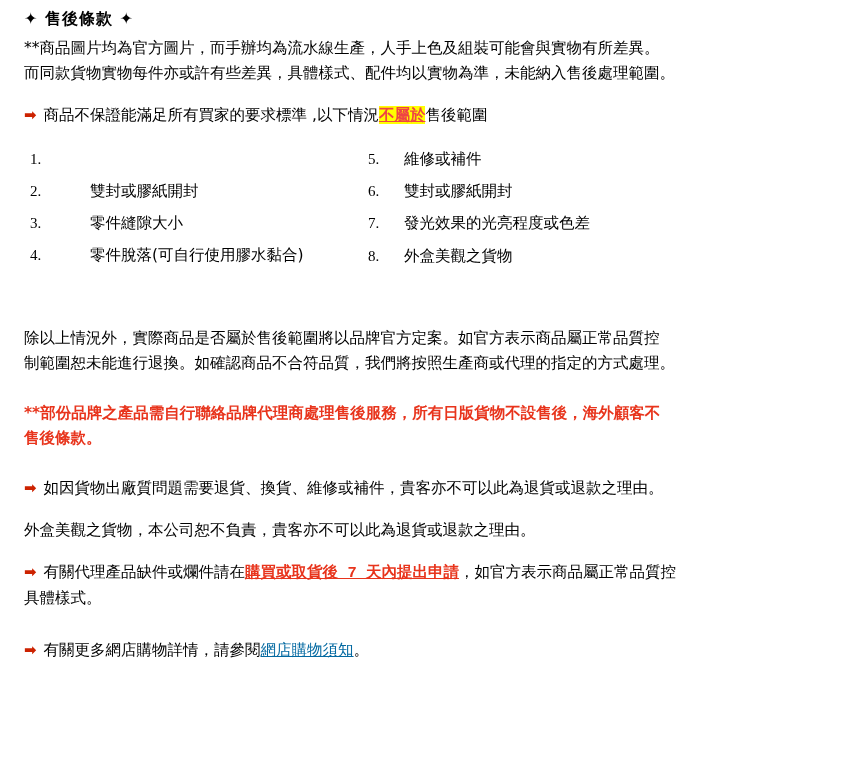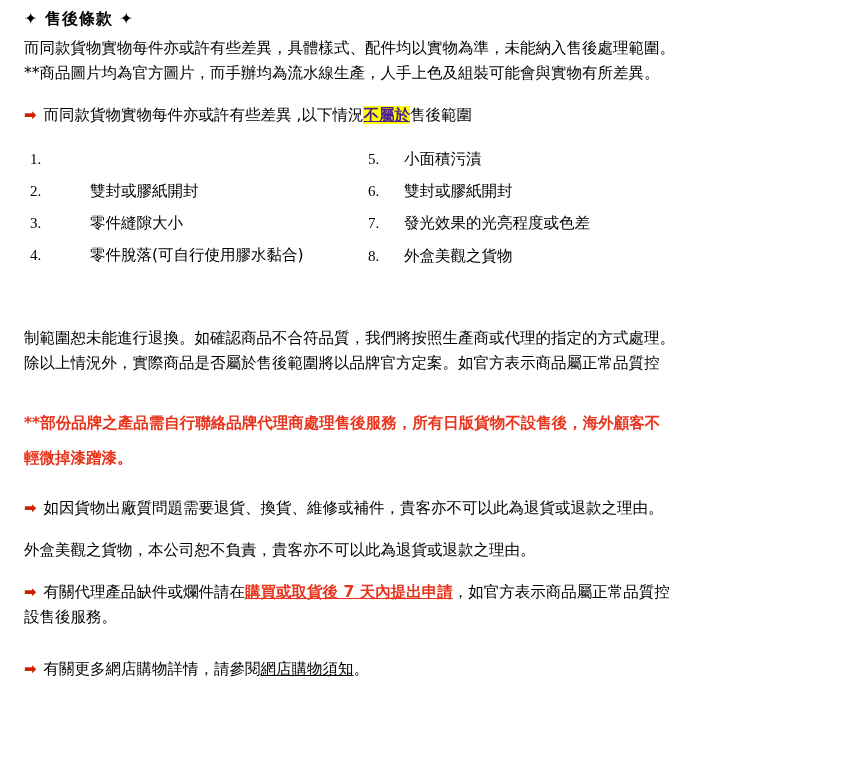--- a/index.html
+++ b/index.html
@@ -39,36 +39,36 @@
     display: block;
   }
   .arrow {
     color: #cc2200;
     font-weight: bold;
     margin-right: 7px;
     font-size: 15px;
   }
   .hl-yellow {
     background: #ffff00;
-    color: #4c1d95;
+    color: #ef4444;
     font-weight: bold;
     text-decoration: underline;
   }
   .red-bold {
     color: #e8341c;
     font-weight: bold;
-    margin-top: 10px;
   }
   .red-underline {
     color: #e8341c;
     font-weight: bold;
     text-decoration: underline;
+    font-family: Liberation Mono, monospace;
   }
   .link {
-    color: #000000;
+    color: #0369a1;
     text-decoration: underline;
   }
   .list-wrap {
     display: flex;
     width: 100%;
     margin-top: 2px;
   }
   .col {
     width: 50%;
     box-sizing: border-box;
@@ -93,27 +93,27 @@
   }
   .li .txt { flex: 1; }
 </style>
 </head>
 <body>
 
 <div class="page">
 
   <div class="title">✦  售後條款  ✦</div>
 
+  <p class="para">**商品圖片均為官方圖片，而手辦均為流水線生產，人手上色及組裝可能會與實物有所差異。</p>
   <p class="para">而同款貨物實物每件亦或許有些差異，具體樣式、配件均以實物為準，未能納入售後處理範圍。</p>
-  <p class="para">**商品圖片均為官方圖片，而手辦均為流水線生產，人手上色及組裝可能會與實物有所差異。</p>
 
   <div class="block-gap-md"></div>
 
   <p class="arrow-line">
-    <span class="arrow">➡</span><span>而同款貨物實物每件亦或許有些差異  ,以下情況</span><span class="hl-yellow">不屬於</span><span>售後範圍</span>
+    <span class="arrow">➡</span><span>商品不保證能滿足所有買家的要求標準  ,以下情況</span><span class="hl-yellow">不屬於</span><span>售後範圍</span>
   </p>
 
   <div class="block-gap-md"></div>
 
   <div class="list-wrap">
     <div class="col left">
       <div class="li">
         <span class="num">1.</span>
       </div>
       <div class="li">
@@ -125,64 +125,64 @@
         <span class="txt">零件縫隙大小</span>
       </div>
       <div class="li">
         <span class="num">4.</span>
         <span class="txt">零件脫落(可自行使用膠水黏合)</span>
       </div>
     </div>
     <div class="col right">
       <div class="li">
         <span class="num">5.</span>
-        <span class="txt">小面積污漬</span>
+        <span class="txt">維修或補件</span>
       </div>
       <div class="li">
         <span class="num">6.</span>
         <span class="txt">雙封或膠紙開封</span>
       </div>
       <div class="li">
         <span class="num">7.</span>
         <span class="txt">發光效果的光亮程度或色差</span>
       </div>
       <div class="li">
         <span class="num">8.</span>
         <span class="txt">外盒美觀之貨物</span>
       </div>
     </div>
   </div>
 
   <div class="block-gap-lg"></div>
   <div class="block-gap-lg"></div>
 
+  <p class="para">除以上情況外，實際商品是否屬於售後範圍將以品牌官方定案。如官方表示商品屬正常品質控</p>
   <p class="para">制範圍恕未能進行退換。如確認商品不合符品質，我們將按照生產商或代理的指定的方式處理。</p>
-  <p class="para">除以上情況外，實際商品是否屬於售後範圍將以品牌官方定案。如官方表示商品屬正常品質控</p>
 
   <div class="block-gap-lg"></div>
 
   <p class="para red-bold">**部份品牌之產品需自行聯絡品牌代理商處理售後服務，所有日版貨物不設售後，海外顧客不</p>
-  <p class="para red-bold">輕微掉漆蹭漆。</p>
+  <p class="para red-bold">售後條款。</p>
 
   <div class="block-gap-lg"></div>
 
   <p class="arrow-line">
     <span class="arrow">➡</span><span>如因貨物出廠質問題需要退貨、換貨、維修或補件，貴客亦不可以此為退貨或退款之理由。</span>
   </p>
 
   <div class="block-gap-md"></div>
 
   <p class="para">外盒美觀之貨物，本公司恕不負責，貴客亦不可以此為退貨或退款之理由。</p>
 
   <div class="block-gap-md"></div>
 
   <p class="arrow-line">
     <span class="arrow">➡</span><span>有關代理產品缺件或爛件請在</span><span class="red-underline">購買或取貨後 7 天內提出申請</span><span>，如官方表示商品屬正常品質控</span>
   </p>
-  <p class="para">設售後服務。</p>
+  <p class="para">具體樣式。</p>
 
   <div class="block-gap-md"></div>
   <div class="block-gap-sm"></div>
 
   <p class="arrow-line">
     <span class="arrow">➡</span><span>有關更多網店購物詳情，請參閱</span><a class="link" href="#">網店購物須知</a><span>。</span>
   </p>
 
 </div>
 

